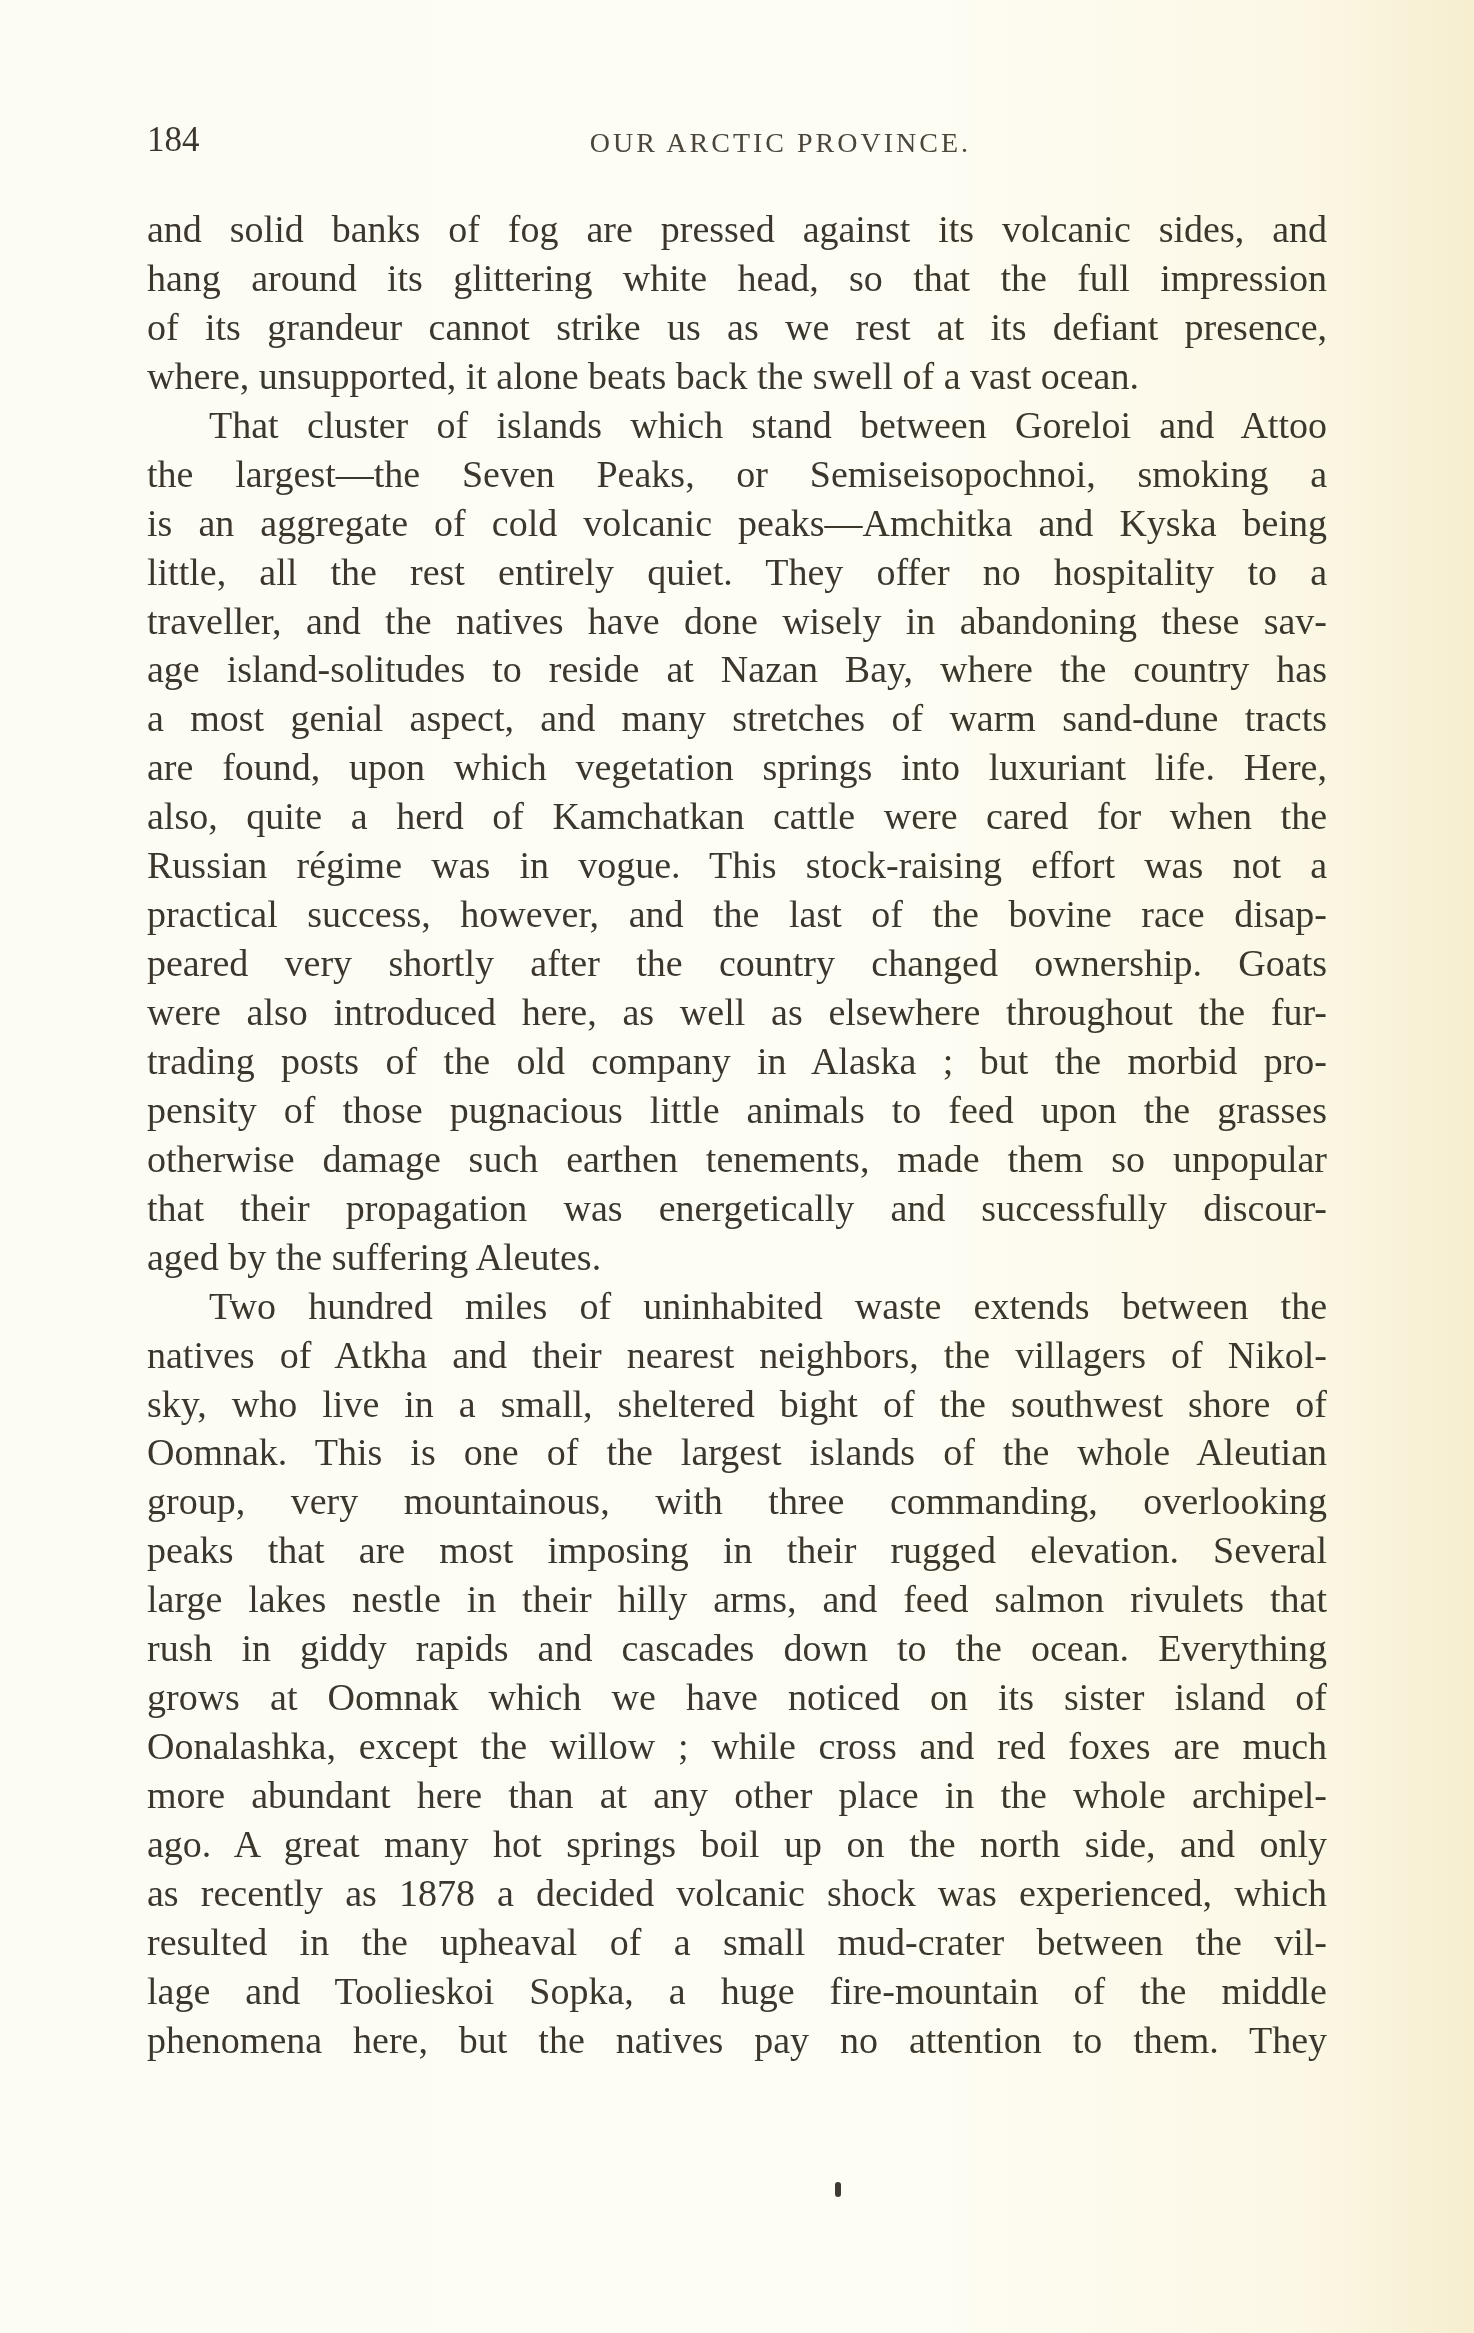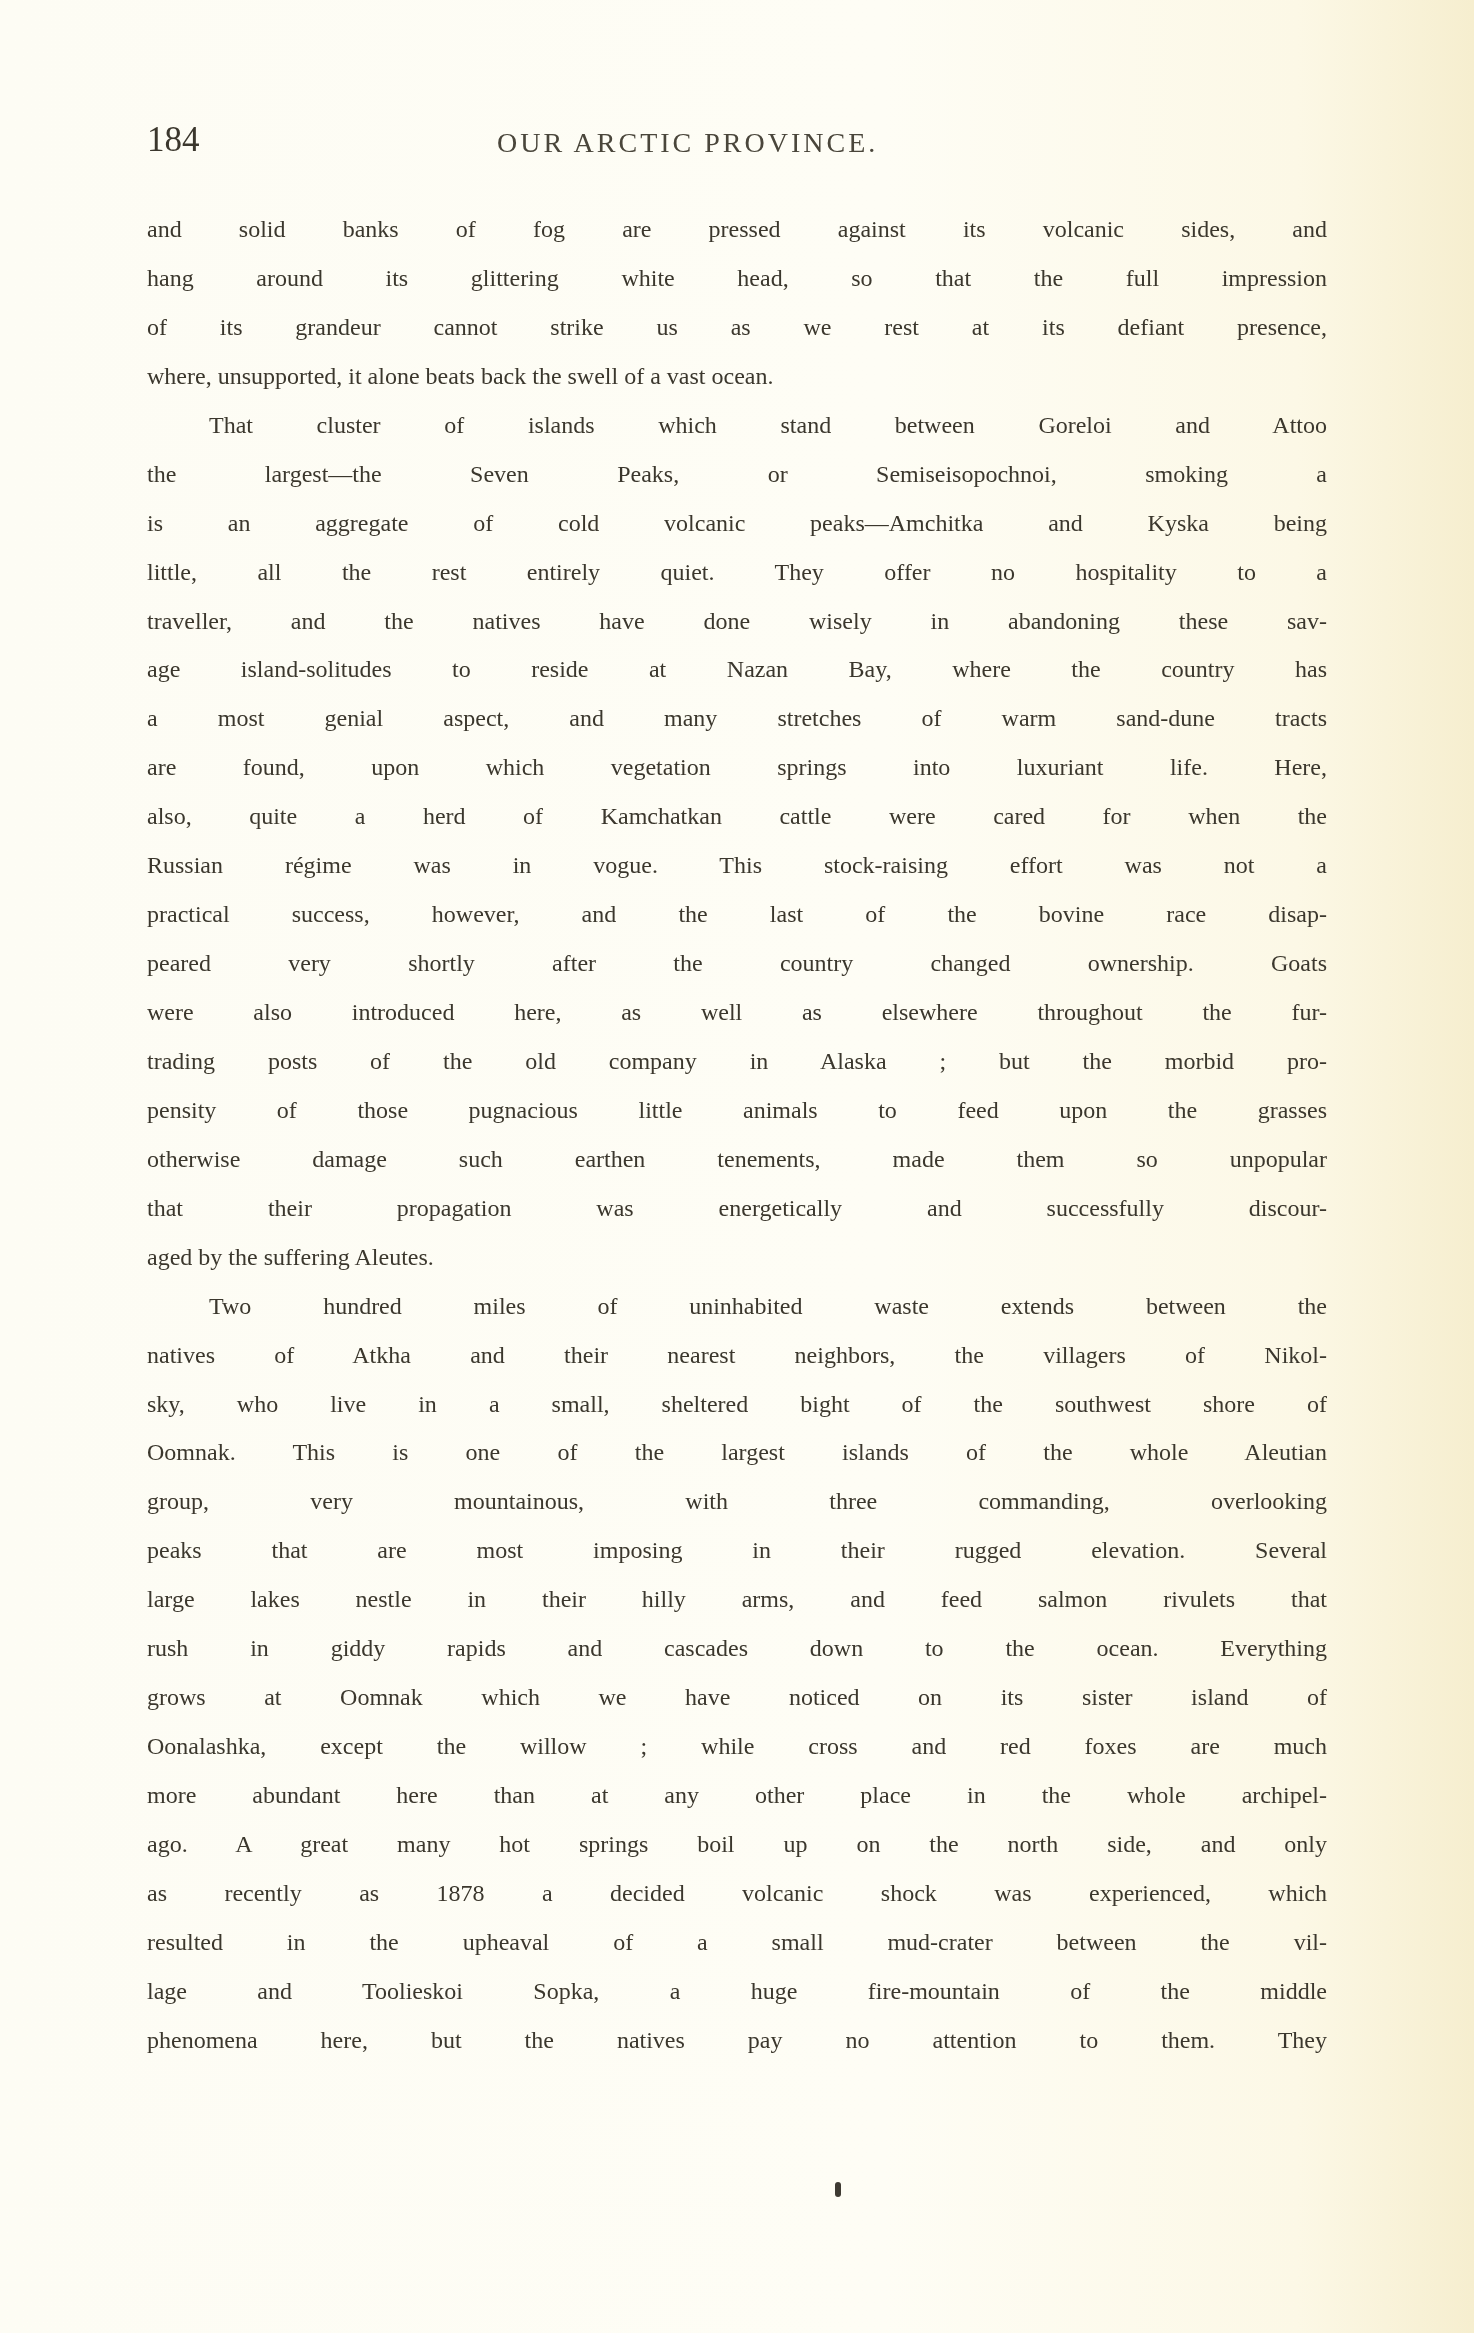--- a/index.html
+++ b/index.html
@@ -26,36 +26,36 @@
     top: 0;
     font-size: 35px;
     line-height: 44px;
     color: #3b372d;
   }
   .running-title {
     position: absolute;
     left: 350px;
     top: 3px;
     width: 474px;
-    text-align: left;
+    text-align: right;
     font-size: 28px;
     letter-spacing: 3px;
     line-height: 44px;
     color: #4a463b;
   }
   .body-text {
     position: absolute;
     left: 132px;
     top: 205px;
     width: 1180px;
   }
   .line {
     height: 48.95px;
     line-height: 48.95px;
-    font-size: 24px;
+    font-size: 38px;
     white-space: nowrap;
     text-align: justify;
     text-align-last: justify;
     overflow: visible;
   }
   .line.indent { padding-left: 62px; }
   .line.last { text-align-last: left; }
   .printer-mark {
     position: absolute;
     left: 820px;

